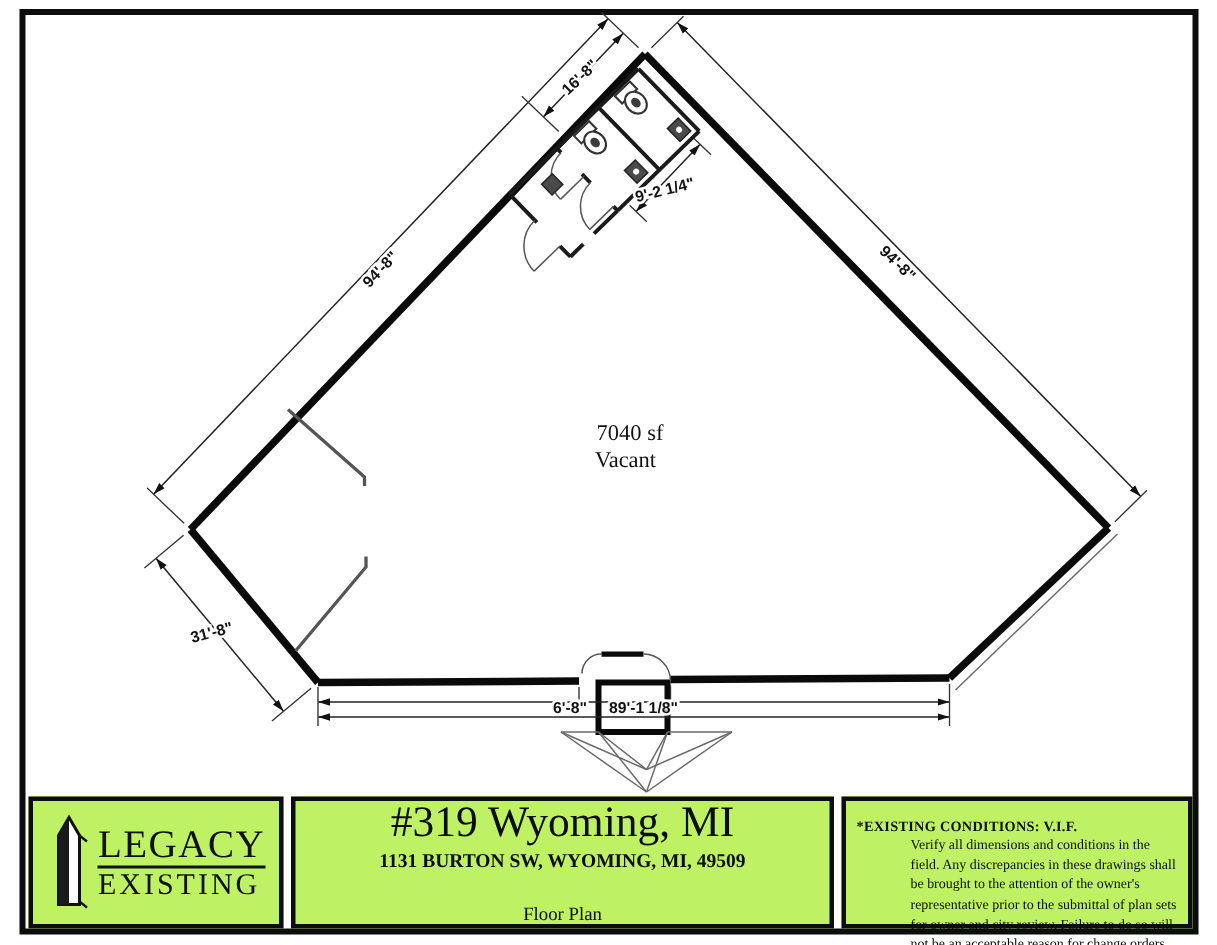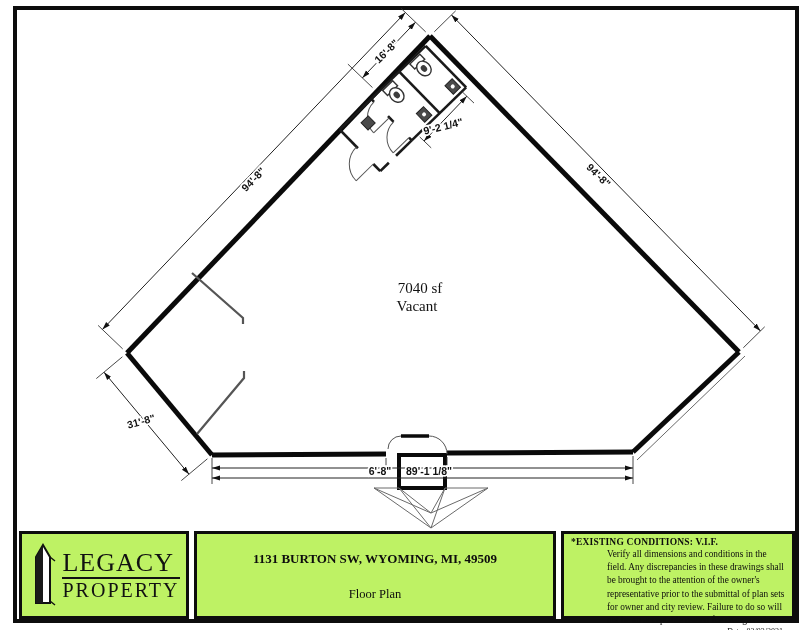--- a/index.html
+++ b/index.html
@@ -18,21 +18,21 @@
   .tb-box { border:3px solid #0d0d0d; background:#bef264; height:100%; }
   .tb-logo { width:170px; display:flex; align-items:center; justify-content:center; gap:4px; }
   .logo-text { display:flex; flex-direction:column; align-items:stretch; color:#111; }
   .logo-l1 { font-size:26px; letter-spacing:1px; line-height:1; border-bottom:2px solid #111; padding-bottom:1px; }
   .logo-l2 { font-size:13.5px; letter-spacing:1.5px; line-height:1.25; border-bottom:2px solid #111; text-align:center; }
   .logo-l3 { font-size:20px; letter-spacing:2px; line-height:1.1; text-align:left; }
   .tb-title { width:362px; display:flex; flex-direction:column; align-items:center; justify-content:center; color:#0d0d0d; }
   .tb-project { font-size:29px; line-height:1.1; }
   .tb-address { font-size:13px; font-weight:bold; margin-top:2px; }
   .tb-drawing { font-size:12.5px; margin-top:20px; }
-  .tb-notes { flex:1; padding:3px 7px 3px 7px; color:#0d0d0d; display:flex; flex-direction:column; }
+  .tb-notes { flex:1; padding:13px 7px 3px 7px; color:#0d0d0d; display:flex; flex-direction:column; }
   .notes-head { font-size:9.5px; font-weight:bold; letter-spacing:.2px; }
   .notes-body { font-size:9.3px; line-height:1.42; margin-top:1px;margin-left:36px; }
   .notes-date { font-size:8px; text-align:right; margin-top:auto; padding-right:2px; }
 
   
   .wall       { stroke:#0a0a0a; stroke-width:5;   fill:none; stroke-linecap:butt; }
   .wall-med   { stroke:#1a1a1a; stroke-width:2.6; fill:none; }
   .thin-gray  { stroke:#6a6a6a; stroke-width:1;   fill:none; }
   .stub       { stroke:#555;    stroke-width:2.2; fill:none; }
   .dimline    { stroke:#222;    stroke-width:1;   fill:none; }
@@ -188,25 +188,26 @@
 
     <div class="tb-box tb-logo">
       <svg width="30" height="68" viewBox="0 0 30 68">
         <polygon points="8,16 15,4 22,16 22,62 8,62" fill="#fff" stroke="#111" stroke-width="2"></polygon>
         <polygon points="8,16 15,4 15,62 8,62" fill="#1a1a1a"></polygon>
         <line x1="22" y1="16" x2="27" y2="20" stroke="#111" stroke-width="1.5"></line>
         <line x1="22" y1="60" x2="27" y2="64" stroke="#111" stroke-width="1.5"></line>
       </svg>
       <div class="logo-text">
         <span class="logo-l1">LEGACY</span>
-        <span class="logo-l3">PROPERTY</span>
+        <span class="logo-l3">EXISTING</span>
       </div>
     </div>
 
     <div class="tb-box tb-title">
+      <div class="tb-project">#319 Wyoming, MI</div>
       <div class="tb-address">1131 BURTON SW, WYOMING, MI, 49509</div>
       <div class="tb-drawing">Floor Plan</div>
     </div>
 
     <div class="tb-box tb-notes">
       <div class="notes-head">*EXISTING CONDITIONS:  V.I.F.</div>
       <div class="notes-body">Verify all dimensions and conditions in the field. Any discrepancies in these drawings shall be brought to the attention of the owner's representative prior to the submittal of plan sets for owner and city review. Failure to do so will not be an acceptable reason for change orders.</div>
       <div class="notes-date">Date: 02/03/2021</div>
     </div>
 

